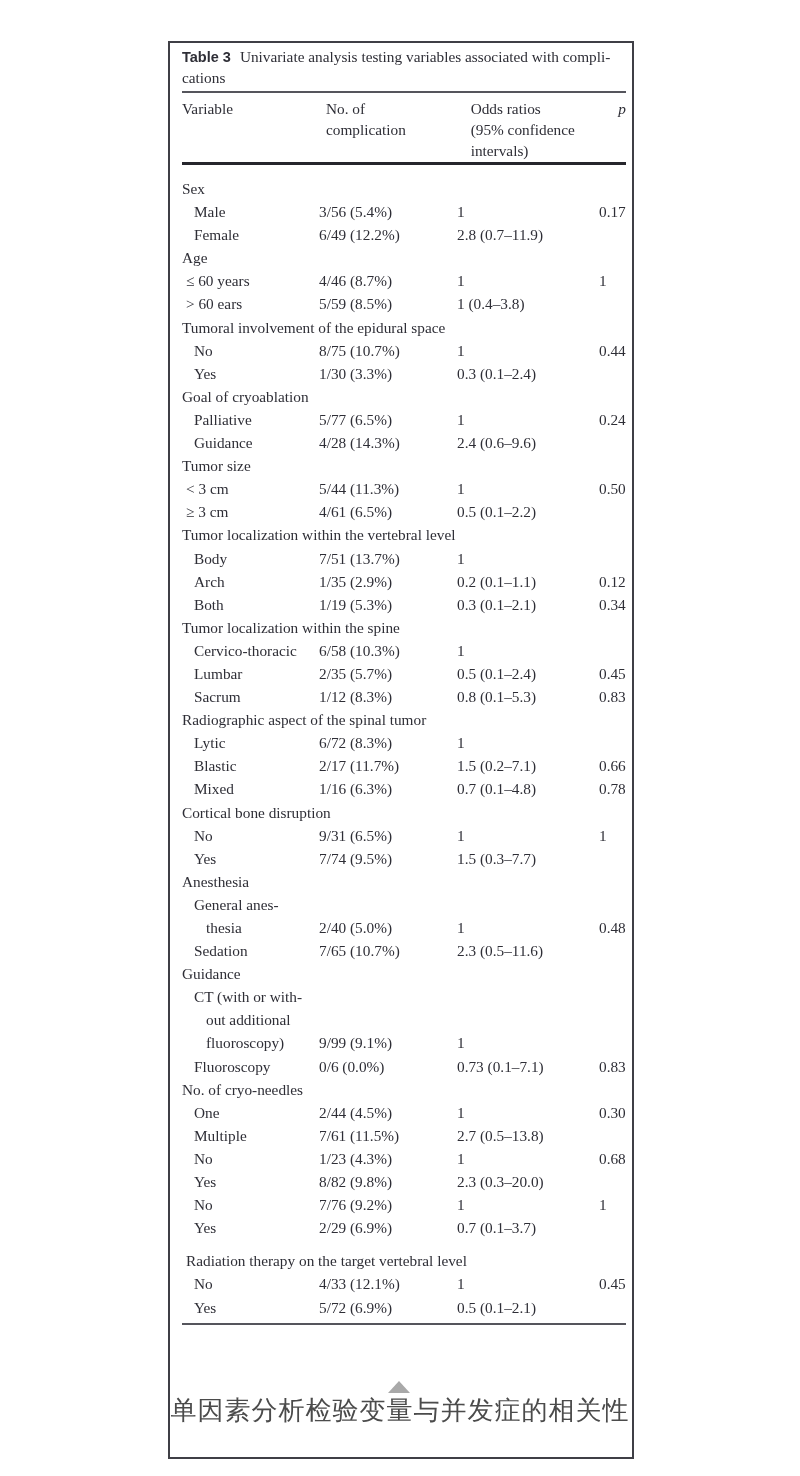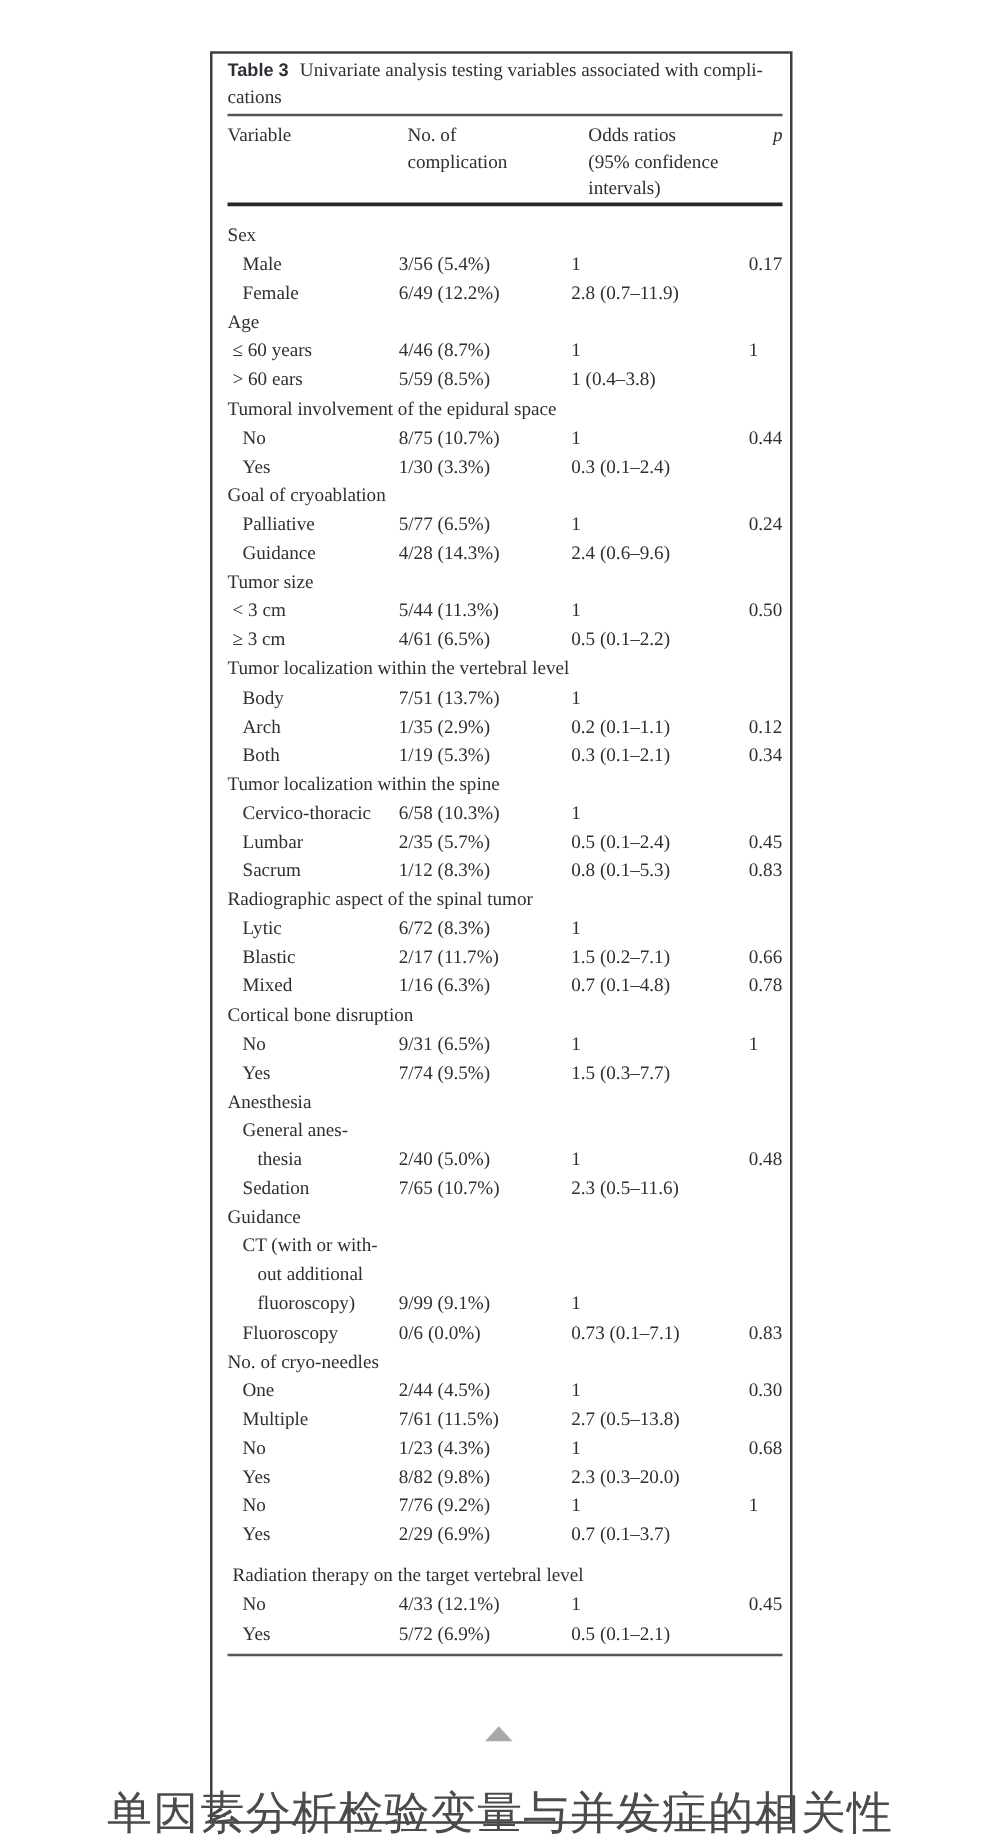--- a/index.html
+++ b/index.html
@@ -77,25 +77,25 @@
   .fig-triangle {
     position: absolute;
     left: 388px; top: 1381px;
     width: 0; height: 0;
     border-left: 11px solid transparent;
     border-right: 11px solid transparent;
     border-bottom: 12px solid #a9a9a9;
   }
   .fig-caption {
     position: absolute;
-    left: 0; top: 1426px;
+    left: 0; top: 1393px;
     width: 800px;
     text-align: center;
     font-family: "Liberation Sans", "DejaVu Sans", sans-serif;
-    font-size: 36px;
+    font-size: 26px;
     letter-spacing: 1px;
     color: #4b4b4b;
   }
 </style>
 </head>
 <body>
 
 <div class="figure-box">
 
   <div class="tbl-title">

